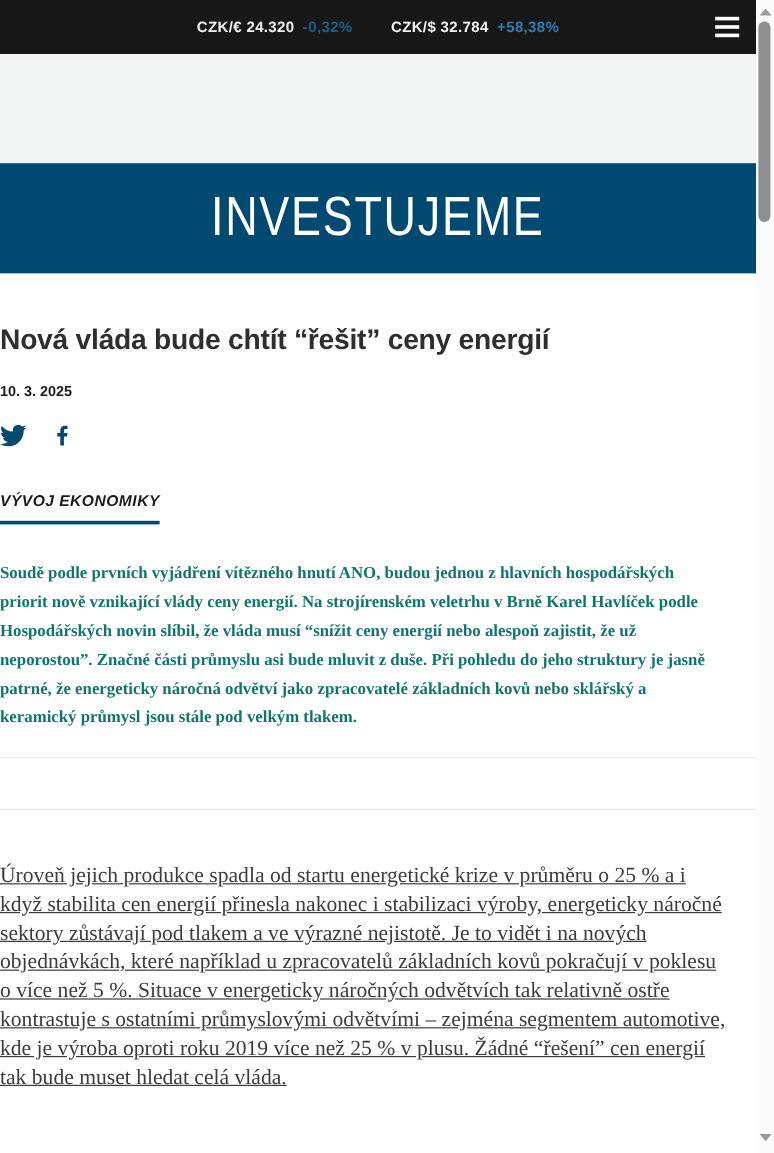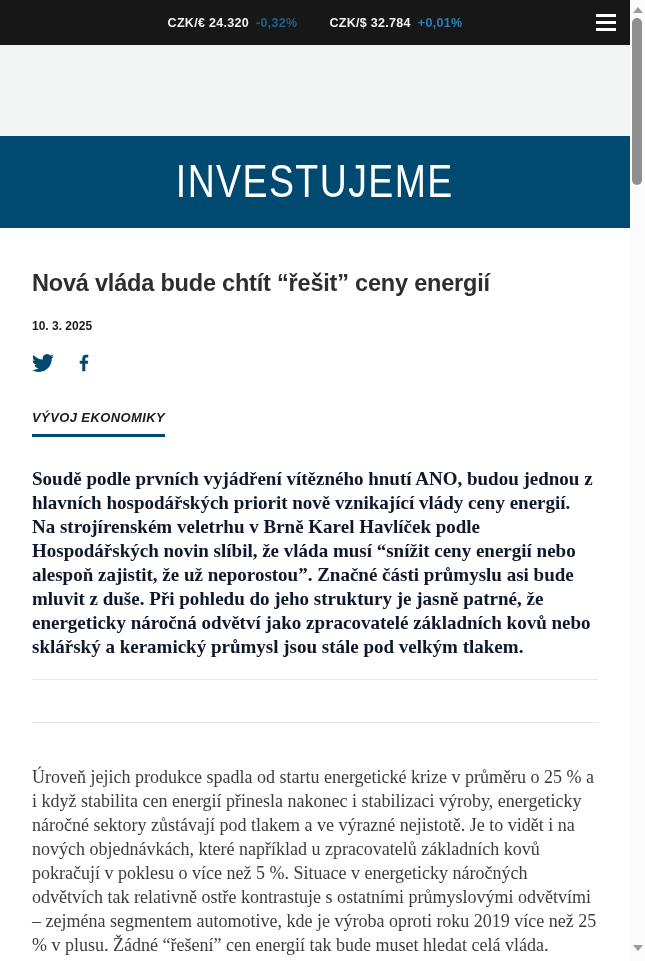--- a/index.html
+++ b/index.html
@@ -51,21 +51,21 @@
     font-family: "Liberation Sans", sans-serif;
     font-weight: 300;
     font-size: 39px;
     letter-spacing: 1.5px;
     transform: scale(0.96, 1.18);
     text-decoration: none;
     cursor: pointer;
   }
 
   
-  .content { background: #ffffff; padding: 0 32px; }
+  .content { background: #ffffff; padding: 0 0; }
   .article-title {
     padding-top: 42px;
     font-size: 23.5px;
     font-weight: 700;
     letter-spacing: -0.2px;
     color: #2e2e2e;
   }
   .article-date {
     margin-top: 22px;
     font-size: 12px;
@@ -87,36 +87,37 @@
     padding-bottom: 9px;
     text-decoration: none;
     cursor: pointer;
     font-style: italic;
   }
 
   .lead {
     margin-top: 30px;
     font-family: "Liberation Serif", "DejaVu Serif", serif;
     font-weight: 700;
-    font-size: 19px;
+    font-size: 14px;
     line-height: 24px;
-    color: #0f172a;
+    color: #0f766e;
     max-width: 604px;
   }
   .divider { border: 0; border-top: 1px solid #e7e7e7; margin: 0; }
   .divider-1 { margin-top: 20px; }
   .ad-slot { height: 42px; background: #ffffff; }
   .body-text {
     margin-top: 42px;
     font-family: "Liberation Serif", "DejaVu Serif", serif;
     font-weight: 400;
     font-size: 18px;
     line-height: 24px;
     color: #3c3c3c;
     max-width: 608px;
+    text-decoration: underline;
   }
 
   
   .scrollbar {
     width: 15px; height: 100%;
     background: #fbfbfb;
     position: relative;
   }
   .sb-arrow { position: absolute; left: 3px; width: 0; height: 0; cursor: pointer; }
   .sb-arrow-up {
@@ -146,21 +147,21 @@
   <div class="page">
 
     <div class="topbar">
       <div class="rates">
         <div class="rate">
           <span class="pairval">CZK/€ 24.320</span>
           <span class="chg chg-down">-0,32%</span>
         </div>
         <div class="rate">
           <span class="pairval">CZK/$ 32.784</span>
-          <span class="chg chg-up">+0,01%</span>
+          <span class="chg chg-up">+58,38%</span>
         </div>
       </div>
       <button class="menu-btn">
         <span></span>
         <span></span>
         <span></span>
       </button>
     </div>
 
     <div class="ad-gap"></div>

